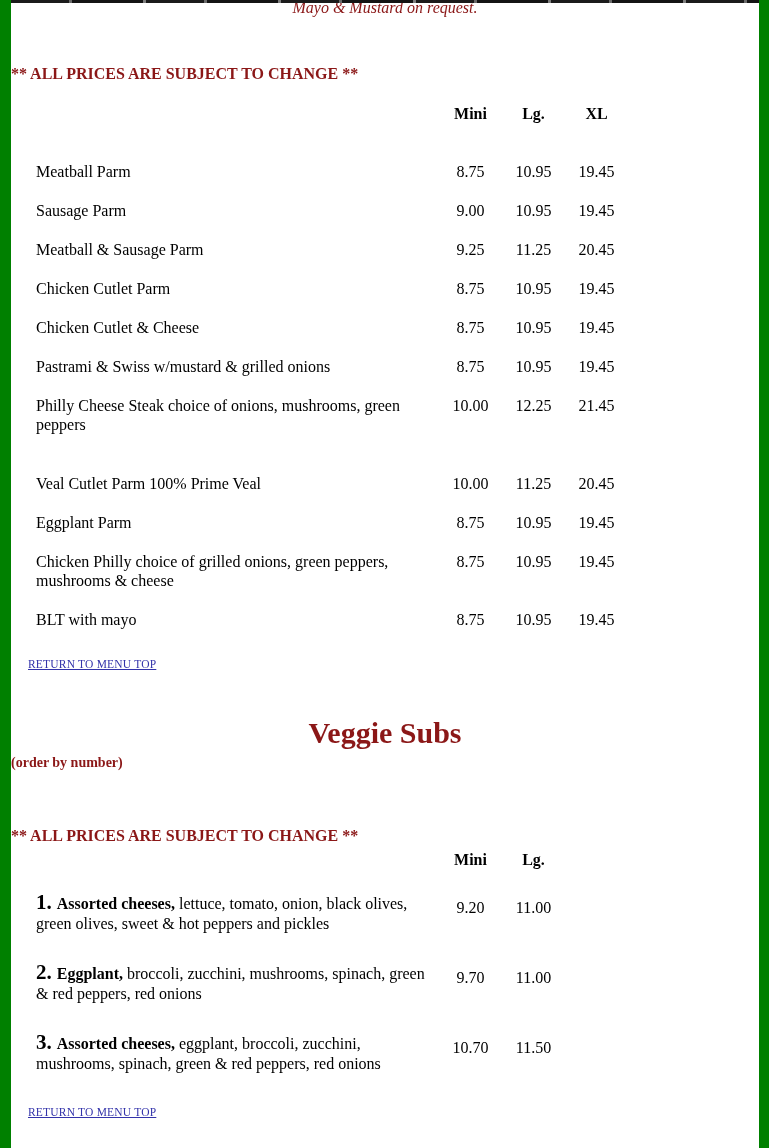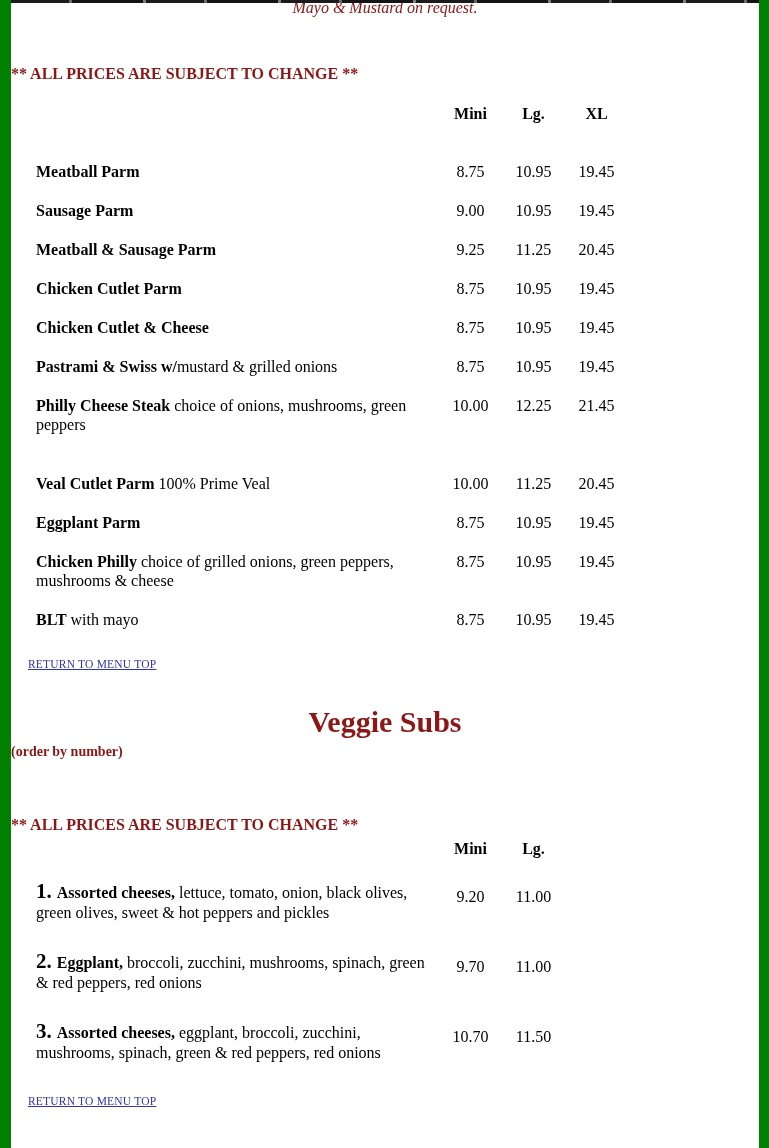--- a/index.html
+++ b/index.html
@@ -62,21 +62,21 @@
   .hot-table thead th { padding-bottom: 40px; }
   .veggie-table thead th { padding-bottom: 24px; }
 
   .hot-table tbody td {
     font-size: 16px;
     line-height: 19px;
     padding-bottom: 20px;
   }
   .hot-table tbody td.price-cell { text-align: center; }
   .hot-table tbody tr:nth-child(8) td { padding-top: 20px; }
-  .hot-table .item-name { font-weight: bold; }
+  .hot-table .item-name { font-weight: normal; }
 
   .veggie-table tbody td {
     font-size: 16px;
     line-height: 20px;
     padding-bottom: 28px;
   }
   .veggie-table tbody td.price-cell { text-align: center; padding-top: 6px; }
   .veggie-table .item-number { font-weight: bold; font-size: 21px; margin-right: 5px; }
   .veggie-table .item-name { font-weight: bold; }
 
@@ -87,21 +87,21 @@
     line-height: 13px;
     letter-spacing: 0.2px;
     color: #3333AA;
     text-decoration: underline;
     cursor: pointer;
   }
   .return-link.first { margin-top: 9px; }
   .return-link.second { margin-top: 0; }
 
   .veggie-title {
-    margin-top: 32px;
+    margin-top: 43px;
     text-align: center;
     font-size: 30px;
     line-height: 36px;
     font-weight: bold;
     color: #8B1717;
   }
   .veggie-subtitle {
     margin-top: 3px;
     text-align: left;
     font-size: 14px;

